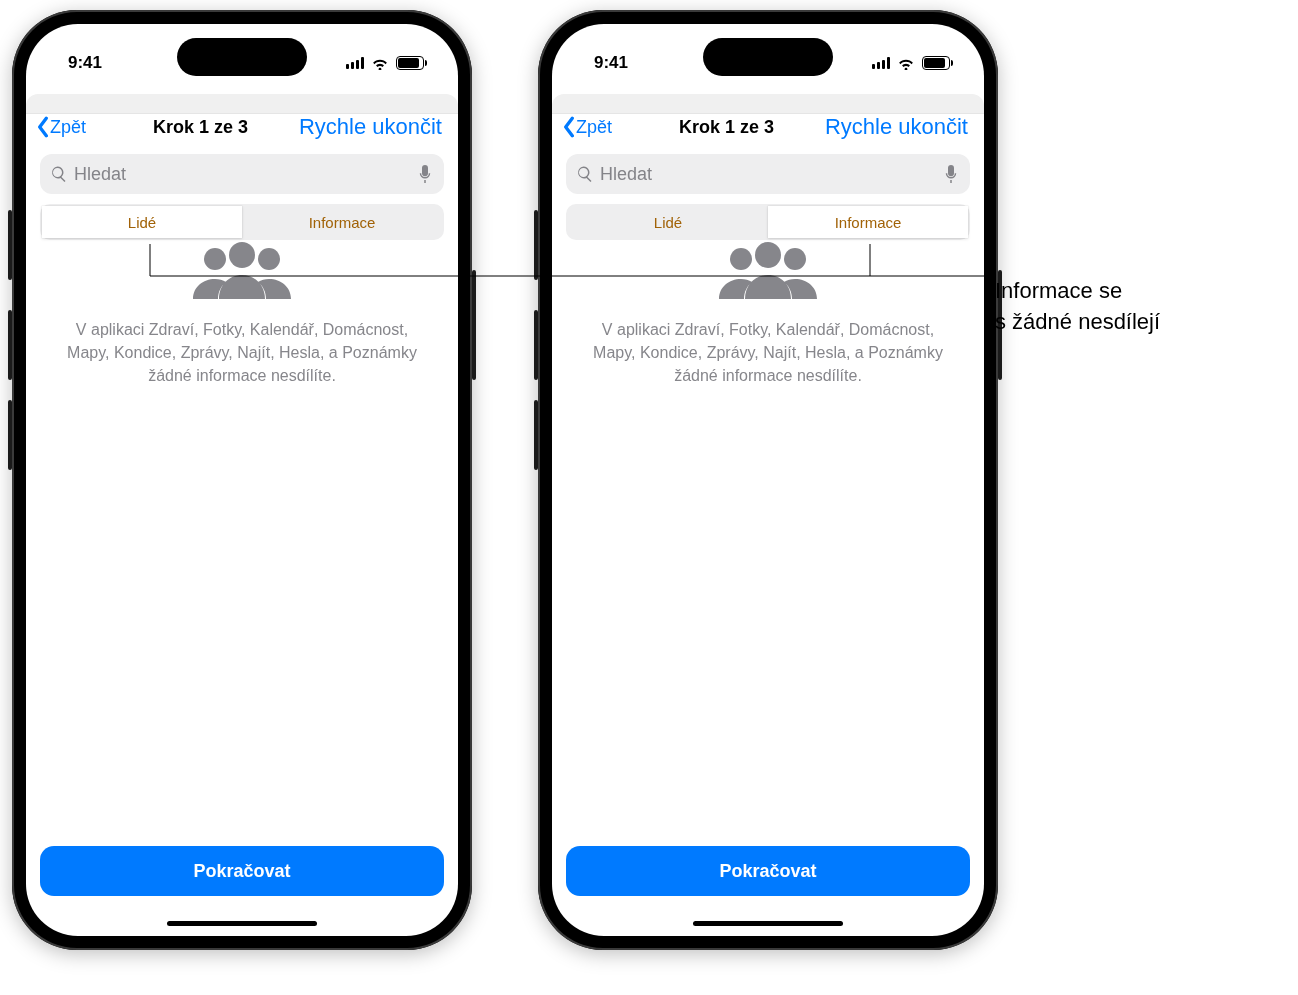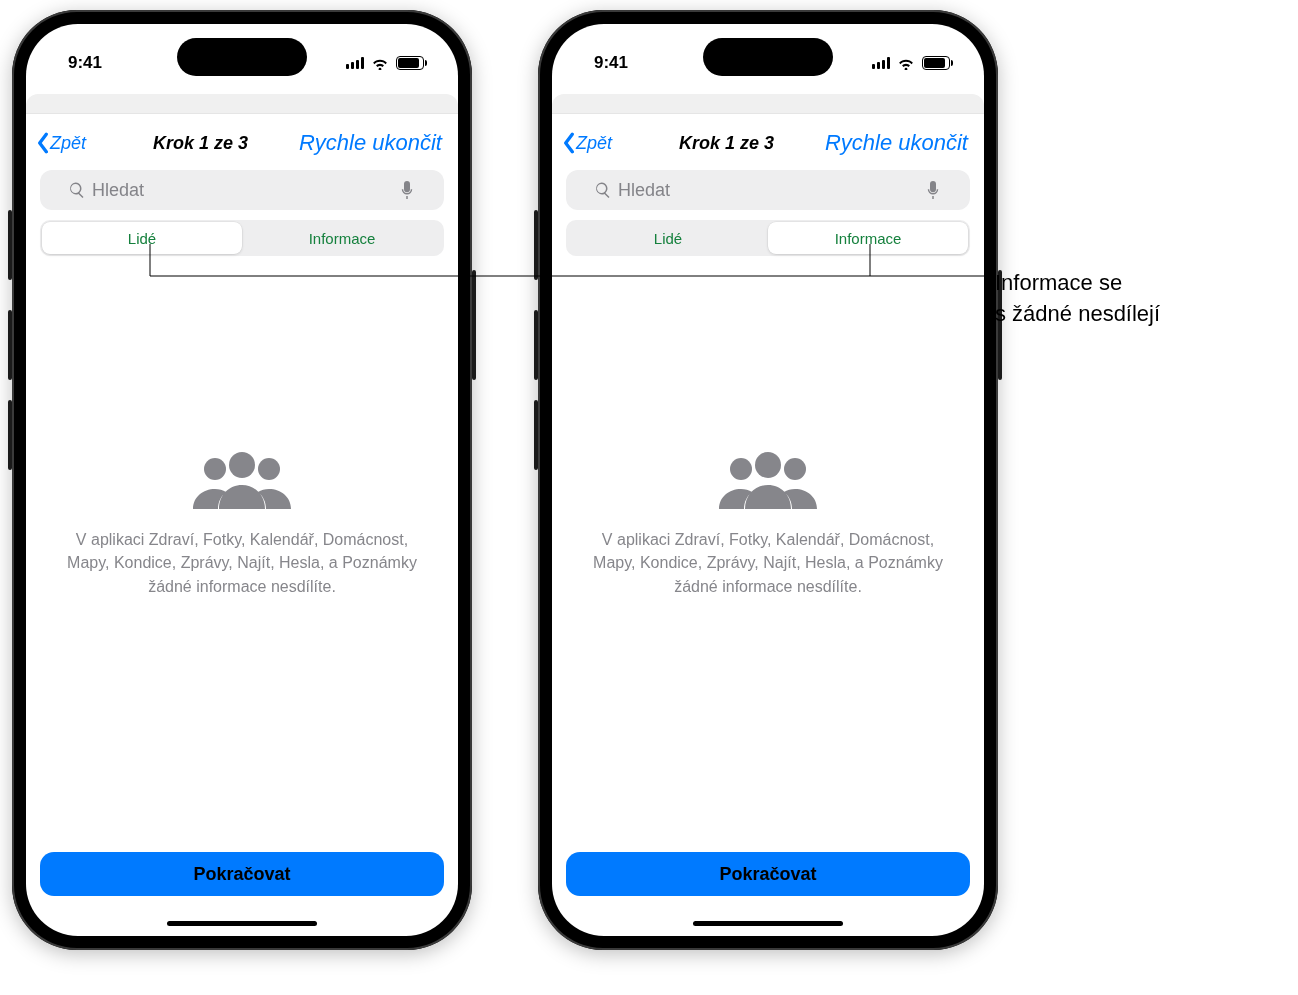--- a/index.html
+++ b/index.html
@@ -69,82 +69,81 @@
   .wifi{font-size:16px; line-height:0;}
   .batt{width:28px;height:14px;border:1.5px solid #000;border-radius:4px;position:relative;}
   .batt::after{content:"";position:absolute;right:-4px;top:3px;width:2.5px;height:6px;background:#000;border-radius:0 2px 2px 0;}
   .batt-fill{position:absolute;left:1px;top:1px;bottom:1px;width:80%;background:#000;border-radius:2px;}
   .sheet-grab{
     height:30px; display:flex; flex-direction:column; justify-content:flex-end; align-items:center;
   }
   .sheet-grab .prev{width:100%; height:20px; background:#f0f0f0; border-radius:12px 12px 0 0; border-bottom:1px solid #e5e5e5;}
   .nav {
     display:flex; align-items:center; justify-content:space-between;
-    padding: 16px 16px 8px 10px;
-    font-style: italic;
+    padding: 0 16px 8px 10px;
   }
   .back {display:flex;align-items:center;color:#007aff;font-size:18px;}
   .back svg{width:14px;height:22px;fill:none;stroke:#007aff;stroke-width:3;stroke-linecap:round;stroke-linejoin:round;}
   .nav-title{font-size:18px;font-weight:600;color:#000;margin-left:16px;}
   .nav-action{color:#007aff;font-size:22px;}
   .search {
     margin: 6px 14px 10px;
     background:#eeeeef;
     border-radius:12px;
     height:40px;
     display:flex;align-items:center;
-    padding:0 28px;
+    padding:0 10px;
     gap:6px;
     color:#848489;
     font-size:18px;
   }
   .search svg{width:18px;height:18px;fill:#848489;}
   .search input{flex:1;border:0;background:transparent;font-size:18px;color:#000;outline:none;}
   .search input::placeholder{color:#848489;}
   .mic{width:16px;height:22px;}
   .seg {
     margin:0 14px;
     background:#eeeeef;
     border-radius:10px;
     padding:2px;
     display:flex;
     height:36px;
   }
   .seg-item{
     flex:1;display:flex;align-items:center;justify-content:center;
-    font-size:15px;color:#15803d;border-radius:8px;
+    font-size:15px;color:#a16207;border-radius:0;
   }
   .seg-item.active{
     background:#fff;
     box-shadow:0 1px 3px rgba(0,0,0,.12),0 0 0 .5px rgba(0,0,0,.06);
     font-weight:500;
   }
   .empty {
-    flex:1; display:flex; flex-direction:column; align-items:center; justify-content:center;
+    flex:1; display:flex; flex-direction:column; align-items:center; 
     padding:0 30px 60px; text-align:center; color:#86868b; font-size:16px; line-height:1.45;
   }
   .people-icon{margin-bottom:18px; color:#86868b; display:flex; align-items:flex-end; gap:-8px;}
   .people-icon svg{width:110px;height:60px;fill:#86868b;}
   .cta {
     margin:0 14px 40px;
     background:#007aff;
-    color:#000000;
+    color:#ffffff;
     border-radius:14px;
-    height:44px;
+    height:50px;
     display:flex;align-items:center;justify-content:center;
     font-size:18px;font-weight:600;
   }
   .home-ind{
     position:absolute;bottom:10px;left:50%;transform:translateX(-50%);
     width:150px;height:5px;background:#000;border-radius:3px;
   }
   
   .callout-text{
     position:absolute;
-    left:995px; top:268px;
+    left:995px; top:276px;
     font-size:22px; line-height:1.4; color:#000;
     width:260px;
   }
   svg.leader{position:absolute;top:0;left:0;pointer-events:none;}
 </style>
 </head>
 <body>
 
 <div class="phone" style="left:12px; top:10px;">
   <div class="btn-l2"></div>

